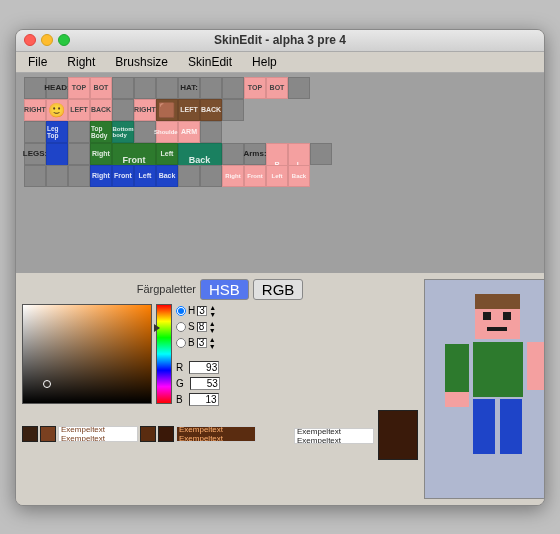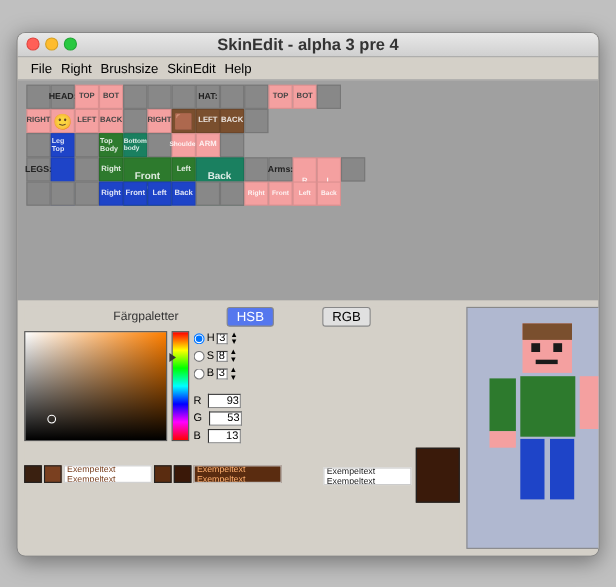--- a/index.html
+++ b/index.html
@@ -35,28 +35,29 @@
       gap: 5px;
     }
     .tl { width: 12px; height: 12px; border-radius: 50%; }
     .tl-close { background: #ff5f57; border: 1px solid #e0443e; }
     .tl-min { background: #febc2e; border: 1px solid #d6a021; }
     .tl-max { background: #28c840; border: 1px solid #20a534; }
     .title {
       position: absolute;
       left: 50%;
       transform: translateX(-50%);
-      font-size: 15px;
+      font-size: 12px;
       font-weight: bold;
       color: #333;
     }
     .menubar {
       background: #d4d0c8;
       display: flex;
       padding: 2px 8px;
+      gap: 12px;
       border-bottom: 1px solid #aaa;
     }
     .menubar-item {
       font-size: 12px;
       color: #000;
       padding: 1px 4px;
       cursor: pointer;
     }
 
     
@@ -76,27 +77,26 @@
       gap: 4px;
       margin-bottom: 4px;
       justify-content: center;
     }
     .tab-label {
       font-size: 11px;
       color: #333;
       text-align: right;
     }
     .tab-btn {
-      font-size: 12px;
+      font-size: 15px;
       padding: 1px 8px;
       background: #e0e0e0;
       border: 1px solid #888;
       border-radius: 3px;
       cursor: pointer;
-      margin-left: 40px;
     }
     .tab-btn.active {
       background: #5577ee;
       color: white;
     }
     .color-picker-area {
       display: flex;
       gap: 4px;
       margin-bottom: 4px;
     }

